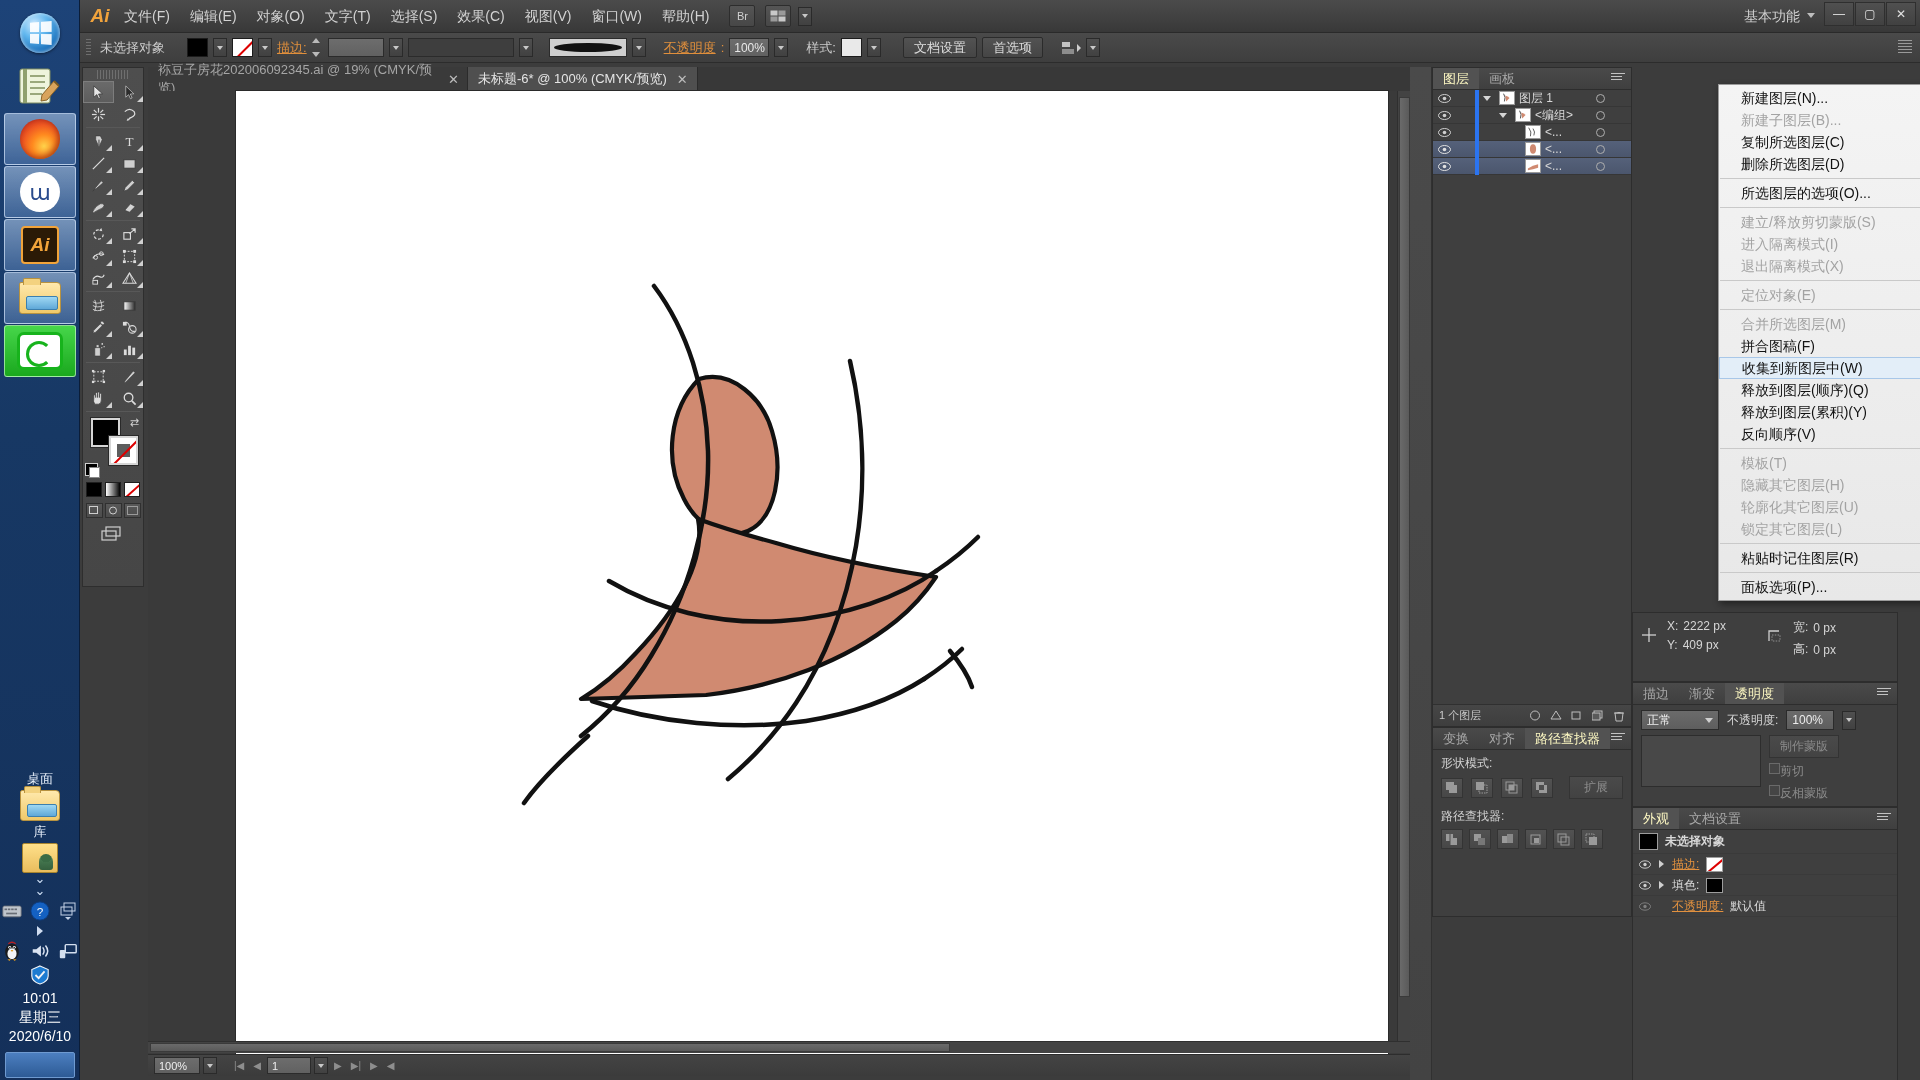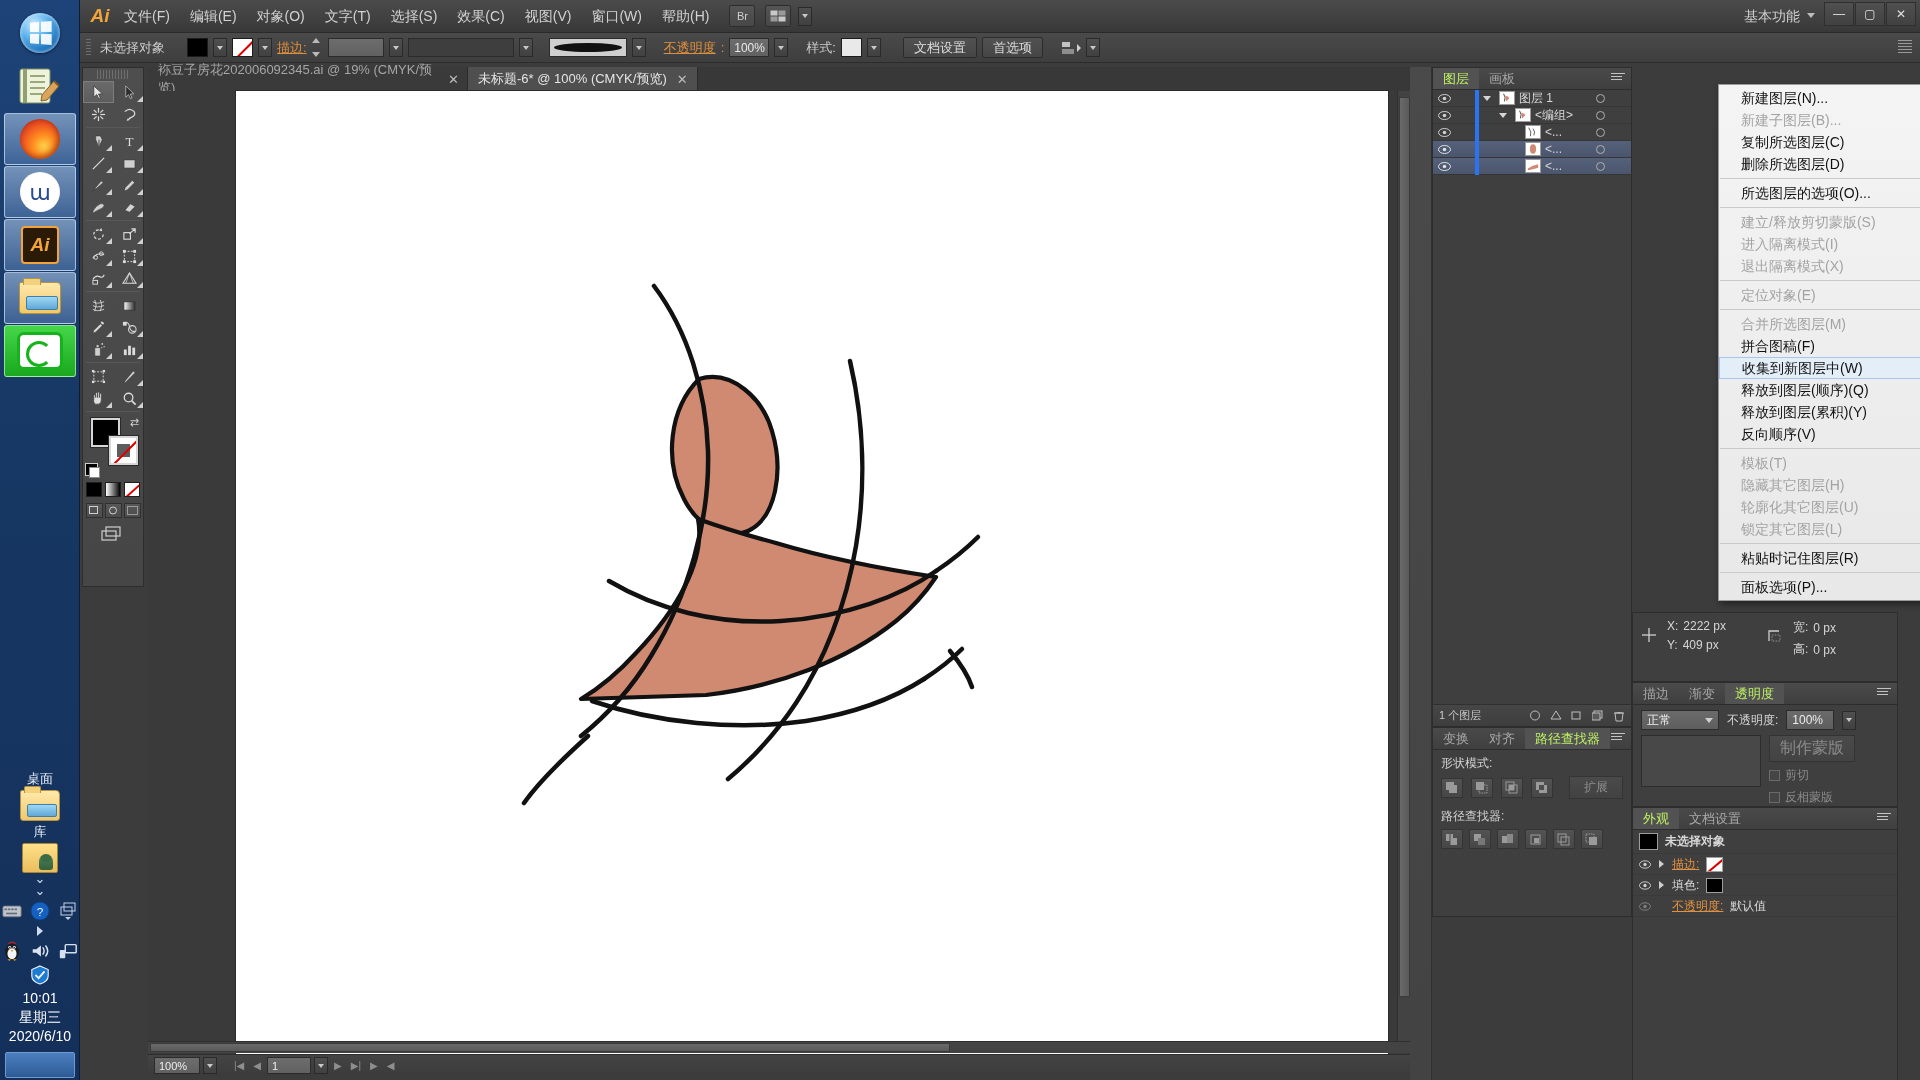--- a/index.html
+++ b/index.html
@@ -299,21 +299,21 @@
   .panel {
     position:absolute; background:#3f3f3f; border:1px solid #2d2d2d;
   }
   .panel-tabs {
     height:22px; background:linear-gradient(180deg,#4a4a4a,#3f3f3f);
     display:flex; align-items:flex-end; border-bottom:1px solid #2d2d2d; position:relative;
   }
   .ptab {
     padding: 2px 10px 3px; font-size:13px; color:#a8a8a8; height:21px;
   }
-  .ptab.active { background:#525252; color:#bef264; }
+  .ptab.active { background:#525252; color:#fef9c3; }
   .pmenu { position:absolute; right:6px; top:5px; width:14px;height:11px; }
   .pmenu i{ display:block; height:1px; background:#c3c3c3; margin-bottom:2px; }
   .pmenu i:first-child{ width:14px;} .pmenu i:nth-child(2){width:11px;} .pmenu i:nth-child(3){width:11px;}
 
   
   .layer-row {
     height:17px; display:flex; align-items:center; font-size:12px; color:#d8d8d8;
     border-bottom:1px solid #363636; position:relative;
   }
   .layer-row.sel { background: linear-gradient(180deg,#55617a,#4b566d); }
@@ -336,23 +336,23 @@
   .xy-grid { display:flex; padding:6px 8px; gap:10px; color:#d6d6d6; font-size:12px; }
   .xy-col { display:flex; flex-direction:column; gap:5px; }
   .xy-row { display:flex; gap:5px; align-items:center; }
 
   
   .tp-row { display:flex; align-items:center; gap:8px; padding:5px 8px; }
   .sel-box { height:20px; background:linear-gradient(180deg,#6b6b6b,#5e5e5e);
     border:1px solid #2b2b2b; color:#ececec; font-size:12px; display:flex;
     align-items:center; padding:0 5px; }
   .thumb-area { width:120px; height:52px; background:#484848; border:1px solid #2d2d2d; }
-  .ghost-btn { color:#8a8a8a; font-size:16px; background:linear-gradient(180deg,#4a4a4a,#434343);
+  .ghost-btn { color:#8a8a8a; font-size:12px; background:linear-gradient(180deg,#4a4a4a,#434343);
     border:1px solid #333; padding:2px 10px; }
-  .chk-row { display:flex; align-items:center; gap:5px; color:#8a8a8a; font-size:12px; margin-top:5px; }
+  .chk-row { display:flex; color:#8a8a8a; font-size:12px; margin-top:5px; }
   .chk { width:11px;height:11px;border:1px solid #6a6a6a;background:#454545; }
 
   
   .ap-row { display:flex; align-items:center; gap:7px; height:21px; padding:0 6px;
     font-size:12px; color:#d9d9d9; border-bottom:1px solid #3a3a3a;}
   .ap-orange { color:#e2913f; text-decoration:underline; }
   .ap-sw { width:17px;height:15px;border:1px solid #9d9d9d;background:#000; }
   .ap-sw.none{ background:#fff; position:relative; overflow:hidden; }
   .ap-sw.none::after{content:"";position:absolute;left:-3px;top:6px;width:25px;height:2px;background:#d00;transform:rotate(-40deg);}
 

